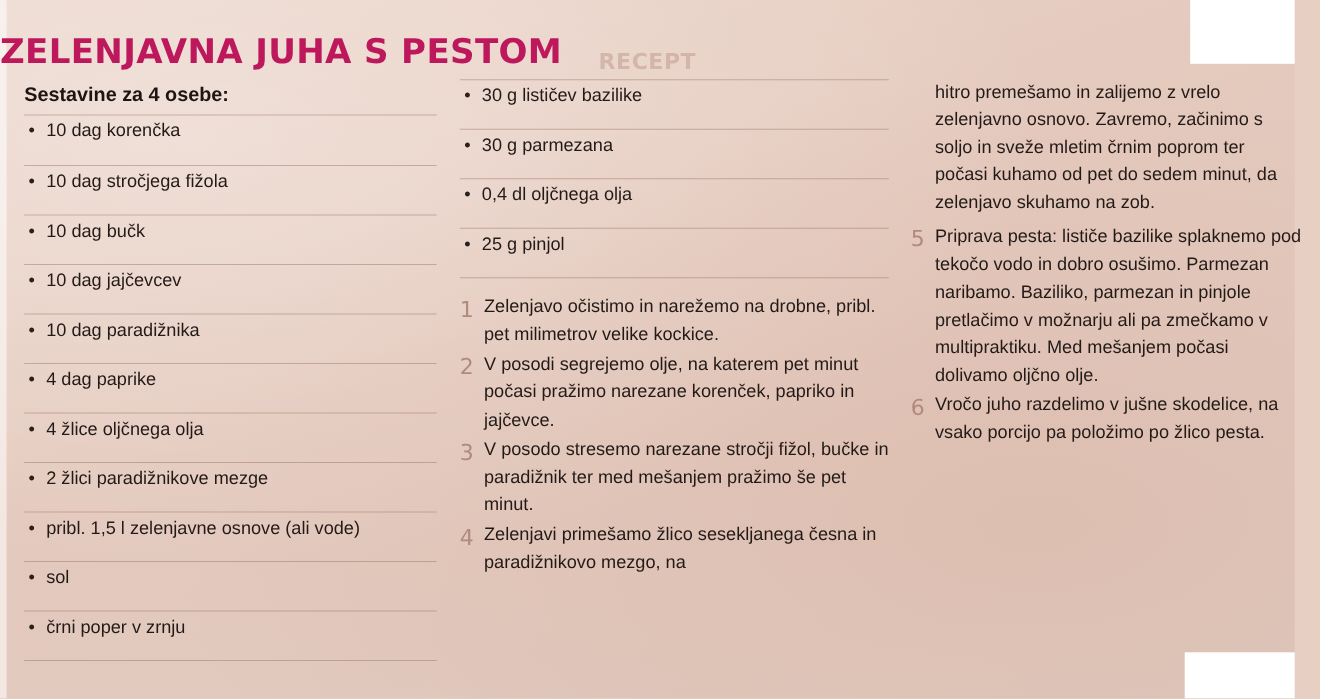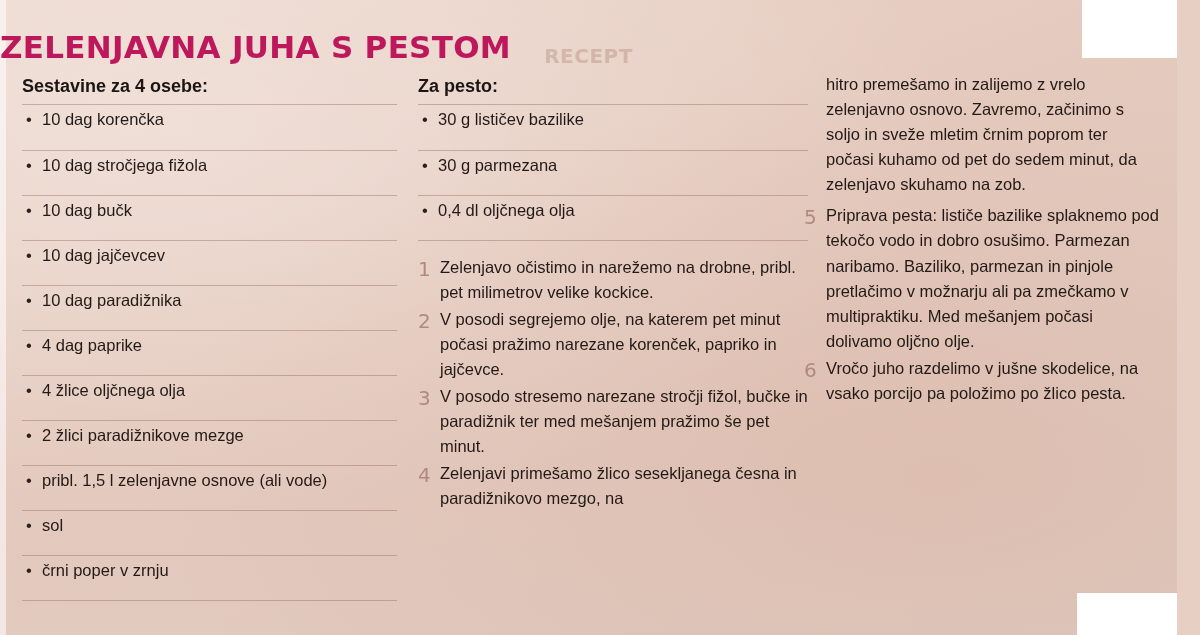--- a/index.html
+++ b/index.html
@@ -85,21 +85,21 @@
   }
 
   .col {
     position: absolute;
     top: 0;
     font-size: 16.5px;
     line-height: 1.58;
   }
   .col-1 { left: 22px;  width: 375px; }
   .col-2 { left: 418px; width: 390px; }
-  .col-3 { left: 804px; width: 355px; }
+  .col-3 { left: 828px; width: 355px; }
 
   .col-head {
     font-weight: bold;
     font-size: 18px;
     margin-bottom: 4px;
     color: #1d1513;
   }
 
   ul.ingredients {
     list-style: none;
@@ -178,25 +178,25 @@
         <li>4 dag paprike</li>
         <li>4 žlice oljčnega olja</li>
         <li>2 žlici paradižnikove mezge</li>
         <li>pribl. 1,5 l zelenjavne osnove (ali vode)</li>
         <li>sol</li>
         <li>črni poper v zrnju</li>
       </ul>
     </div>
 
     <div class="col col-2">
-      <div class="col-head">Za pesto:</div>
       <ul class="ingredients topline">
         <li>30 g lističev bazilike</li>
         <li>30 g parmezana</li>
         <li>0,4 dl oljčnega olja</li>
+        <li>25 g pinjol</li>
       </ul>
 
       <div class="spacer-12"></div>
 
       <div class="steps">
         <div class="step">
           <div class="step-num">1</div>
           <div class="step-text">Zelenjavo očistimo in narežemo na drobne, pribl. pet milimetrov velike kockice.</div>
         </div>
         <div class="step">

